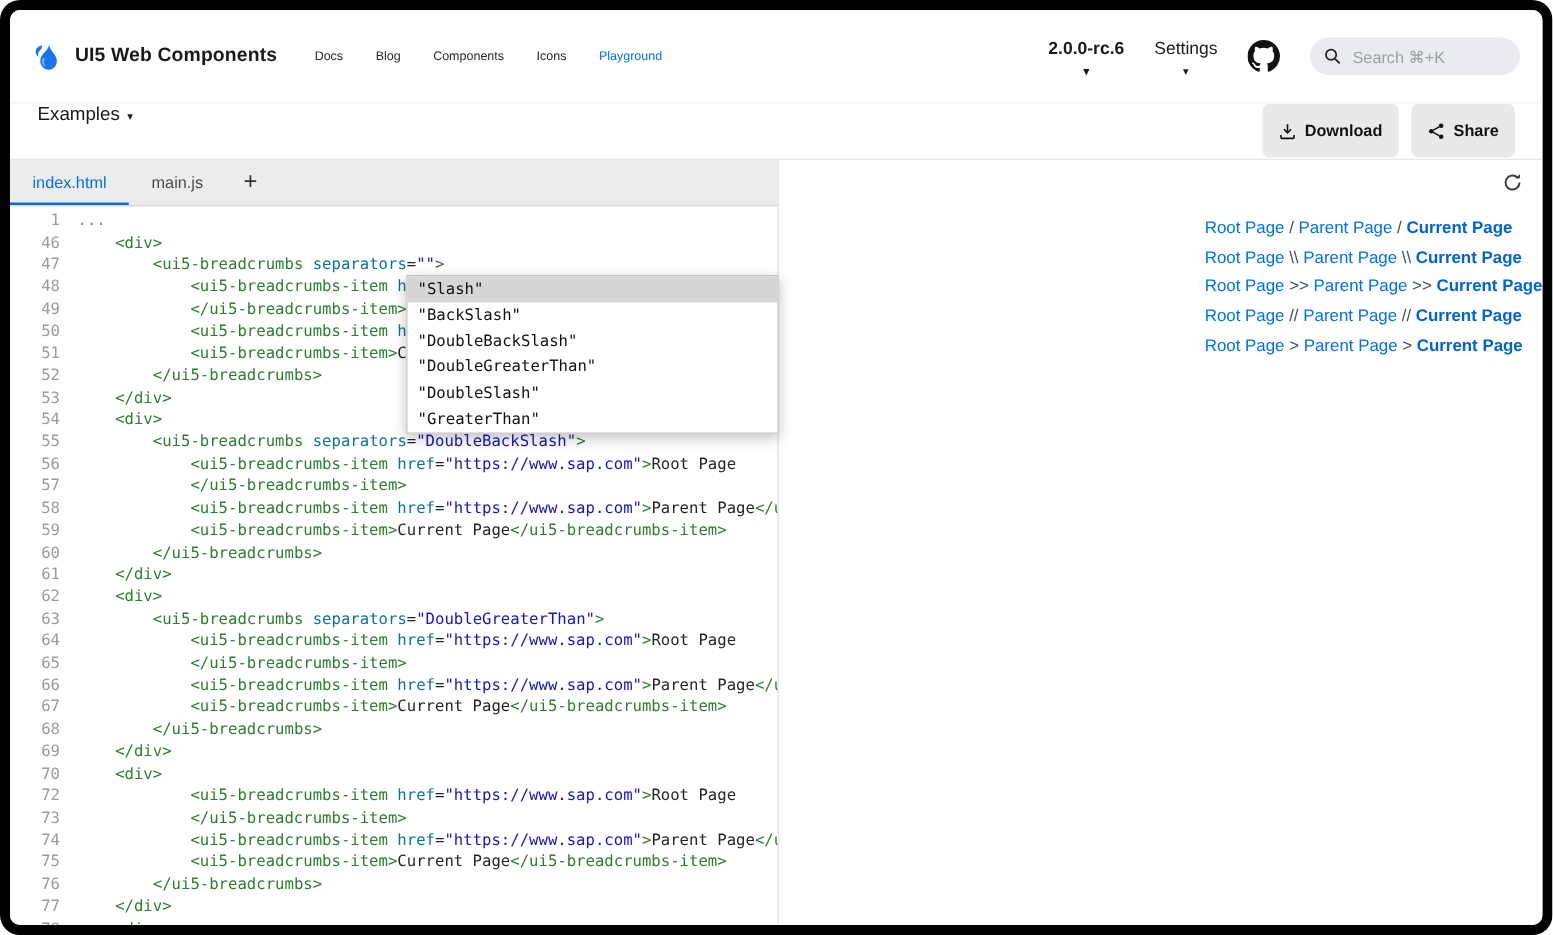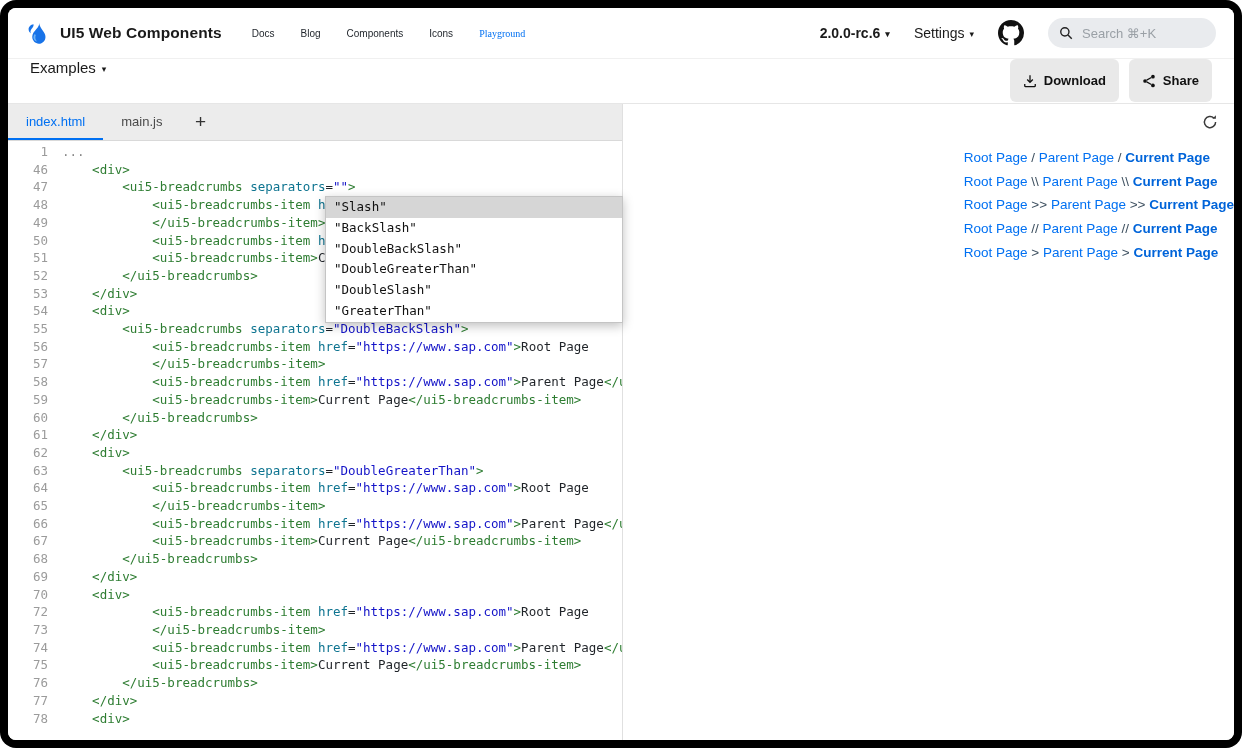--- a/index.html
+++ b/index.html
@@ -1,28 +1,28 @@
 <!DOCTYPE html>
 <html><head>
 <meta charset="utf-8">
 <style>
   html,body{margin:0;padding:0;background:#fff;}
   body{width:1242px;height:748px;position:relative;font-family:"Liberation Sans",sans-serif;}
   .stage{position:absolute;inset:0;background:#000;border-radius:16px;}
   .frame{position:absolute;left:8px;top:8px;right:8px;bottom:8px;background:#fff;border-radius:8px;overflow:hidden;display:flex;flex-direction:column;}
 
   
-  header{height:48px;flex:none;display:flex;align-items:center;padding:1px 18px;border-bottom:1px solid #f0f0f0;background:#fff;}
+  header{height:48px;flex:none;display:flex;align-items:center;padding:13px 18px;border-bottom:1px solid #f0f0f0;background:#fff;}
   .brand{display:flex;align-items:center;gap:9px;}
   .brand-title{font-size:15.5px;font-weight:700;color:#1a1a1a;letter-spacing:.1px;}
   nav.mainnav{display:flex;gap:26px;margin-left:30px;font-size:10px;color:#24292f;}
   nav.mainnav a{color:#24292f;text-decoration:none;cursor:pointer;}
-  nav.mainnav a.active{color:#0070f2;font-family:Liberation Serif, serif;}
+  nav.mainnav a.active{color:#0070f2;}
   .hright{margin-left:auto;display:flex;align-items:center;gap:24px;}
-  .menu-btn{display:flex;align-items:center;gap:5px;font-size:14px;color:#1a1a1a;cursor:pointer;}
+  .menu-btn{display:flex;align-items:center;gap:5px;font-size:14px;color:#1a1a1a;cursor:pointer;flex-direction:column;}
   .menu-btn.ver{font-weight:600;}
   .caret{font-size:9px;color:#1a1a1a;transform:translateY(1px);}
   .gh{display:flex;align-items:center;cursor:pointer;}
   .search{width:168px;height:30px;background:#e9ebee;border-radius:15px;display:flex;align-items:center;gap:7px;padding:0 11px;box-sizing:border-box;}
   .search input{border:none;outline:none;background:transparent;font-size:13px;color:#333;width:110px;font-family:"Liberation Sans",sans-serif;}
   .search input::placeholder{color:#9aa0a6;}
 
   
   .toolbar{height:44px;flex:none;display:flex;align-items:flex-start;padding:0 22px;border-bottom:1px solid #e6e6e6;background:#fff;}
   .examples{display:flex;align-items:center;gap:6px;font-size:15px;color:#1a1a1a;cursor:pointer;}

